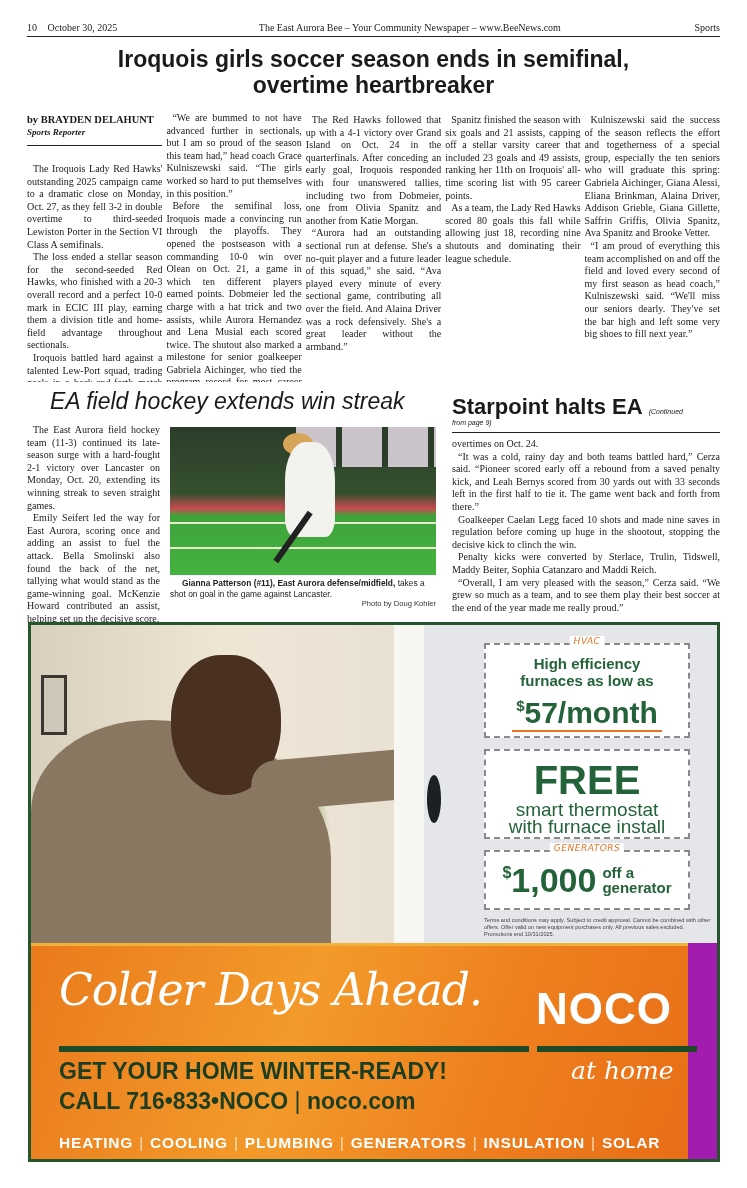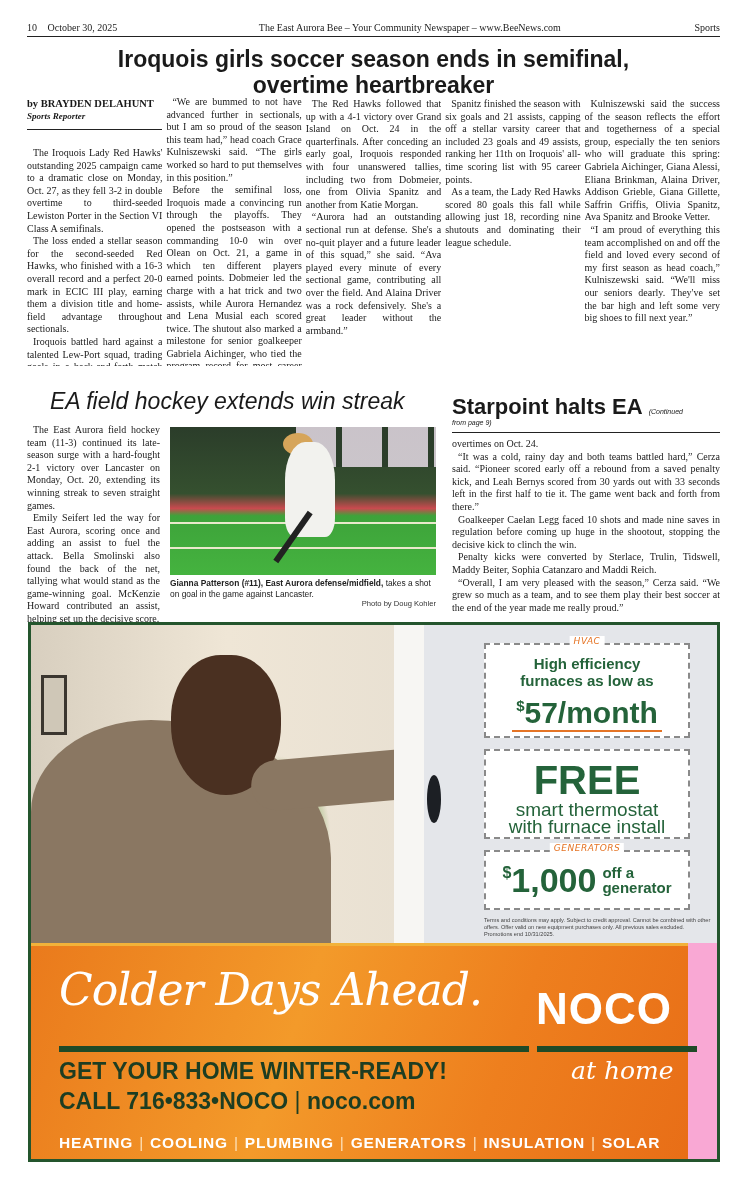--- a/index.html
+++ b/index.html
@@ -1,41 +1,41 @@
 <!DOCTYPE html>
 <html><head>
 <meta charset="utf-8">
 <style>
   * { box-sizing: border-box; margin: 0; padding: 0; }
   body { width: 747px; height: 1188px; background: #ffffff; color: #1a1a1a; position: relative; overflow: hidden; font-family: "DejaVu Serif", serif; }
   .folio { position: absolute; left: 27px; right: 27px; top: 21px; height: 16px; border-bottom: 1px solid #222; display: flex; justify-content: space-between; font-family: "Liberation Serif", serif; font-size: 10px; line-height: 14px; color: #222; }
   .folio .left span { margin-right: 8px; }
   .headline { position: absolute; left: 20px; right: 20px; top: 46px; text-align: center; font-family: "Liberation Sans", sans-serif; font-weight: 700; font-size: 23px; line-height: 26px; color: #1a1a1a; }
-  .story1 { position: absolute; left: 27px; top: 98px; width: 693px; height: 268px; display: grid; grid-template-columns: repeat(5, 1fr); column-gap: 4px; }
+  .story1 { position: absolute; left: 27px; top: 114px; width: 693px; height: 268px; display: grid; grid-template-columns: repeat(5, 1fr); column-gap: 4px; }
   .col { font-family: "Liberation Serif", serif; font-size: 10px; line-height: 12.6px; text-align: justify; hyphens: auto; overflow: hidden; }
   .col p { text-indent: 6px; }
   .byline { font-family: "Liberation Serif", serif; font-weight: 700; font-size: 10.5px; line-height: 12px; }
   .byline-role { font-style: italic; font-size: 9px; margin-bottom: 17px; padding-bottom: 7px; border-bottom: 1px solid #222; }
   .fh-head { position: absolute; left: 50px; top: 388px; font-family: "Liberation Sans", sans-serif; font-style: italic; font-size: 23px; color: #1a1a1a; }
   .fh-body { position: absolute; left: 27px; top: 424px; width: 133px; }
   .photo { position: absolute; left: 170px; top: 427px; width: 266px; height: 148px; background: linear-gradient(180deg, #2b3d2a 0%, #35502f 45%, #c94a4f 55%, #3da33a 60%, #45b33f 100%); overflow: hidden; }
   .photo .fence { position: absolute; top: 0; right: 0; width: 140px; height: 40px; background: repeating-linear-gradient(90deg, #e6dbe6 0 40px, #2b3d2a 40px 46px); opacity: .85; }
   .photo .player { position: absolute; left: 115px; top: 15px; width: 50px; height: 95px; background: #f2f2ee; border-radius: 40% 40% 20% 20%; }
   .photo .hair { position: absolute; left: 113px; top: 6px; width: 30px; height: 22px; background: #d6a55a; border-radius: 50%; }
   .photo .stick { position: absolute; left: 120px; top: 80px; width: 6px; height: 60px; background: #222; transform: rotate(35deg); }
   .photo .line { position: absolute; left: 0; right: 0; height: 2px; background: #e9e9cc; }
   .caption { position: absolute; left: 170px; top: 578px; width: 266px; font-family: "Liberation Sans", sans-serif; font-size: 8.4px; line-height: 10.5px; color: #222; }
-  .caption b { font-weight: 700; }
+  .caption b { font-weight: 700; margin-left: 12px; }
   .credit { position: absolute; left: 170px; top: 599px; width: 266px; text-align: right; font-family: "Liberation Sans", sans-serif; font-size: 7.6px; color: #333; }
   .sp-head { position: absolute; left: 452px; top: 395px; font-family: "Liberation Sans", sans-serif; font-weight: 700; font-size: 22px; line-height: 24px; }
   .sp-cont { font-weight: 400; font-style: italic; font-size: 7px; margin-left: 6px; }
   .sp-cont2 { position: absolute; left: 452px; top: 419px; font-family: "Liberation Sans", sans-serif; font-style: italic; font-size: 7px; }
   .sp-rule { position: absolute; left: 452px; top: 432px; width: 268px; border-top: 1px solid #222; }
   .sp-body { position: absolute; left: 452px; top: 438px; width: 268px; }
-  .ad { position: absolute; left: 28px; top: 622px; width: 692px; height: 540px; border: 3px solid #24552d; background: #f9a8d4; overflow: hidden; }
+  .ad { position: absolute; left: 28px; top: 622px; width: 692px; height: 540px; border: 3px solid #24552d; background: #a21caf; overflow: hidden; }
   .ad-photo { position: absolute; left: 0; top: 0; width: 393px; height: 318px; background: linear-gradient(90deg, #d8cfbf 0%, #efe6d6 50%, #e8e0d2 100%); overflow: hidden; }
   .ad-photo .wall { position: absolute; right: 0; top: 0; width: 30px; height: 318px; background: #f7f6f3; }
   .ad-photo .frame { position: absolute; left: 10px; top: 50px; width: 26px; height: 60px; border: 3px solid #3b362f; background: #cfc7b7; }
   .ad-photo .plant { position: absolute; left: 190px; top: 130px; width: 110px; height: 160px; background: radial-gradient(ellipse at center, #5f8f3a 0%, #7aa34f 40%, transparent 70%); }
   .ad-photo .torso { position: absolute; left: 0; top: 95px; width: 300px; height: 230px; background: #8a7762; border-radius: 40% 60% 0 0; }
   .ad-photo .head { position: absolute; left: 140px; top: 30px; width: 110px; height: 140px; background: #4a3021; border-radius: 45% 45% 50% 50%; }
   .ad-photo .arm { position: absolute; left: 220px; top: 130px; width: 170px; height: 50px; background: #8a7762; border-radius: 25px; transform: rotate(-5deg); }
   .ad-offers { position: absolute; left: 393px; top: 0; width: 296px; height: 318px; background: #e4e6ea; }
   .coupon { position: absolute; left: 60px; width: 206px; border: 2px dashed #8a8a8a; background: #ffffff; text-align: center; font-family: "Liberation Sans", sans-serif; color: #24633a; }
   .tag { position: absolute; left: 50%; transform: translateX(-50%); top: -9px; background: #ffffff; padding: 0 4px; color: #e57425; font-family: "DejaVu Sans", sans-serif; font-size: 9px; letter-spacing: 0.5px; font-style: italic; }
@@ -79,21 +79,21 @@
 <div class="headline">
   <div>Iroquois girls soccer season ends in semifinal,</div>
   <div>overtime heartbreaker</div>
 </div>
 
 <div class="story1">
   <div class="col">
     <div class="byline">by BRAYDEN DELAHUNT</div>
     <div class="byline byline-role">Sports Reporter</div>
     <p>The Iroquois Lady Red Hawks' outstanding 2025 campaign came to a dramatic close on Monday, Oct. 27, as they fell 3-2 in double overtime to third-seeded Lewiston Porter in the Section VI Class A semifinals.</p>
-    <p>The loss ended a stellar season for the second-seeded Red Hawks, who finished with a 16-3 overall record and a perfect 20-0 mark in ECIC III play, earning them a division title and home-field advantage throughout sectionals.</p>
+    <p>The loss ended a stellar season for the second-seeded Red Hawks, who finished with a 20-3 overall record and a perfect 10-0 mark in ECIC III play, earning them a division title and home-field advantage throughout sectionals.</p>
     <p>Iroquois battled hard against a talented Lew-Port squad, trading goals in a back-and-forth match that stretched beyond regulation. Olivia Spanitz put the Red Hawks ahead in the first half off an assist from her sister, Ava, before the Lancers rallied with two quick goals early in the second. Grace Dobmeier netted the equalizer late in regulation, but Lew-Port's Elisabeth Gray delivered the golden goal in double overtime to send Lew-Port through to the finals.</p>
   </div>
   <div class="col" style="margin-top:-2px">
     <p>“We are bummed to not have advanced further in sectionals, but I am so proud of the season this team had,” head coach Grace Kulniszewski said. “The girls worked so hard to put themselves in this position.”</p>
     <p>Before the semifinal loss, Iroquois made a convincing run through the playoffs. They opened the postseason with a commanding 10-0 win over Olean on Oct. 21, a game in which ten different players earned points. Dobmeier led the charge with a hat trick and two assists, while Aurora Hernandez and Lena Musial each scored twice. The shutout also marked a milestone for senior goalkeeper Gabriela Aichinger, who tied the program record for most career shutouts (24).</p>
   </div>
   <div class="col">
     <p>The Red Hawks followed that up with a 4-1 victory over Grand Island on Oct. 24 in the quarterfinals. After conceding an early goal, Iroquois responded with four unanswered tallies, including two from Dobmeier, one from Olivia Spanitz and another from Katie Morgan.</p>
     <p>“Aurora had an outstanding sectional run at defense. She's a no-quit player and a future leader of this squad,” she said. “Ava played every minute of every sectional game, contributing all over the field. And Alaina Driver was a rock defensively. She's a great leader without the armband.”</p>
   </div>

